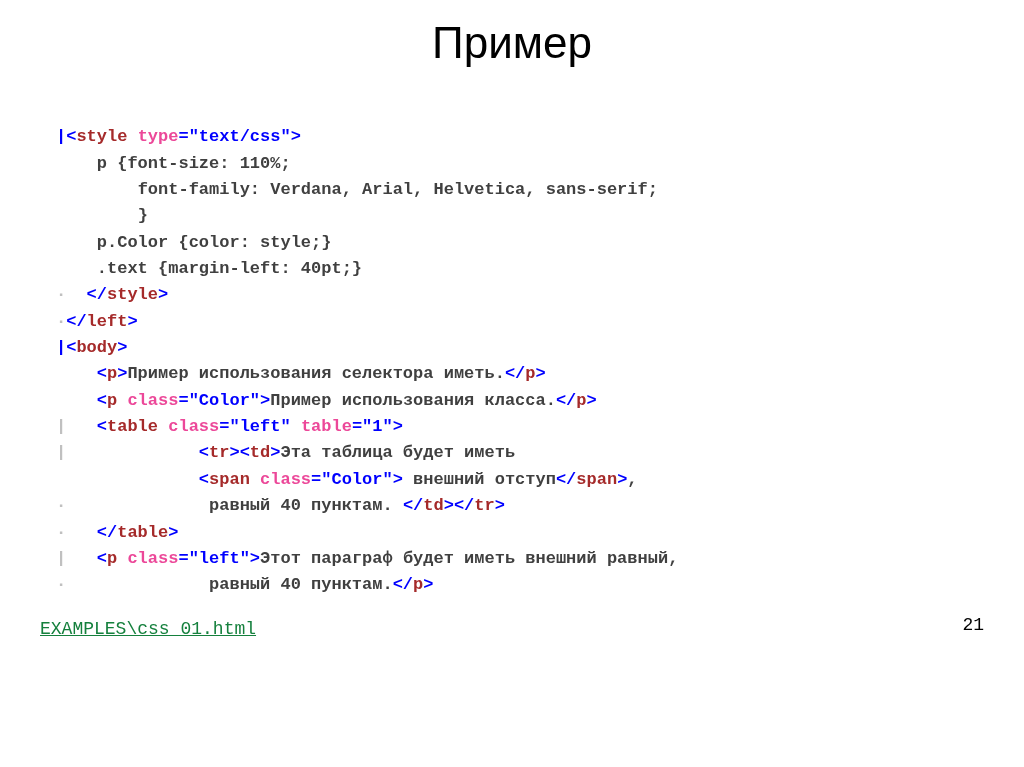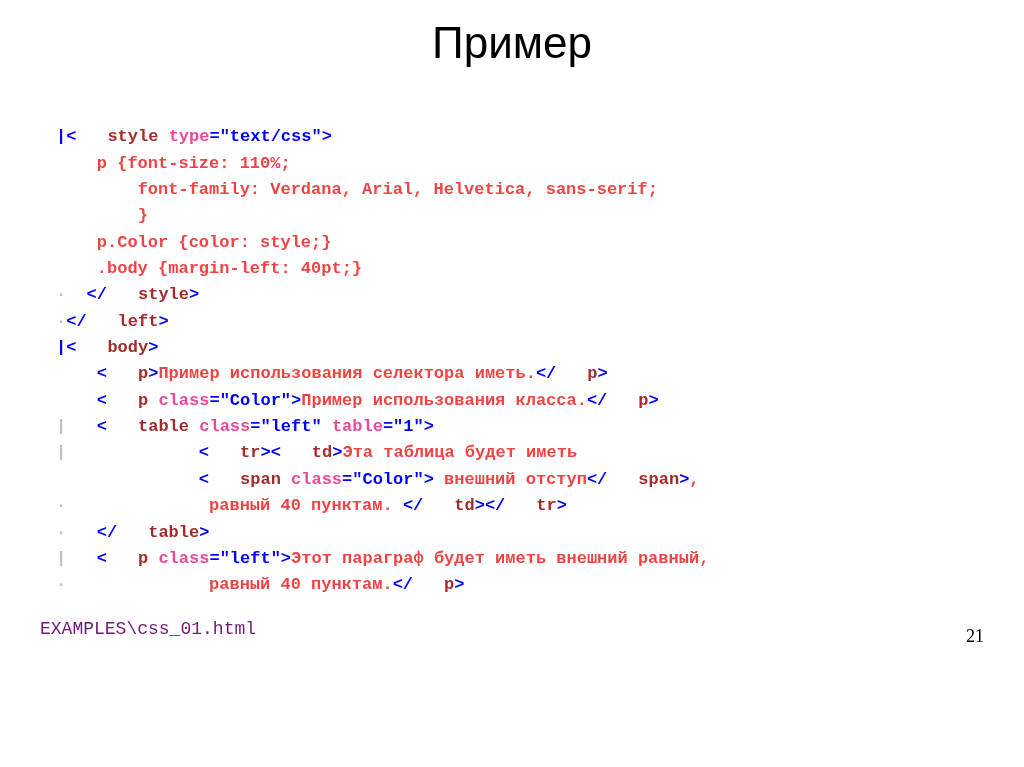--- a/index.html
+++ b/index.html
@@ -27,57 +27,58 @@
     padding-bottom: 30px;
     font-weight: normal;
   }
   .code {
     padding-left: 56px;
     line-height: 1.55;
     white-space: pre;
     font-weight: bold;
   }
   .tag   { color: #0000ff; } 
-  .name  { color: #a52a2a; margin-left: 31px; } 
+  .name  { color: #a52a2a; } 
   .attrn { color: #ec4899; } 
   .attrv { color: #0000ff; } 
-  .txt   { color: #ef4444; } 
+  .txt   { color: #404040; } 
   .guide { color: #c0c0c0; } 
 
   .footer-link {
     position: absolute;
     bottom: 42px;
     left: 40px;
     font-family: "Courier New", monospace;
     font-size: 18px;
-    color: #701a75;
+    color: #15803d;
+    text-decoration: underline;
   }
   .page-num {
     position: absolute;
-    bottom: 34px;
+    bottom: 46px;
     right: 40px;
-    font-family: Liberation Serif, serif;
+    font-family: Liberation Mono, monospace;
     font-size: 18px;
     color: #000;
   }
 </style>
 </head>
 <body>
 
 <div class="slide">
 
   <div class="title">Пример</div>
 
   <div class="code">
 <span class="tag">|&lt;</span><span class="name">style</span><span class="txt"> </span><span class="attrn">type</span><span class="tag">=</span><span class="attrv">"text/css"</span><span class="tag">&gt;</span>
 <span class="guide">    </span><span class="txt">p {font-size: 110%;</span>
 <span class="guide">        </span><span class="txt">font-family: Verdana, Arial, Helvetica, sans-serif;</span>
 <span class="guide">        </span><span class="txt">}</span>
 <span class="guide">    </span><span class="txt">p.Color {color: style;}</span>
-<span class="guide">    </span><span class="txt">.body {margin-left: 40pt;}</span>
+<span class="guide">    </span><span class="txt">.text {margin-left: 40pt;}</span>
 <span class="guide">·  </span><span class="tag">&lt;/</span><span class="name">style</span><span class="tag">&gt;</span>
 <span class="guide">·</span><span class="tag">&lt;/</span><span class="name">left</span><span class="tag">&gt;</span>
 <span class="tag">|&lt;</span><span class="name">body</span><span class="tag">&gt;</span>
 <span class="guide">    </span><span class="tag">&lt;</span><span class="name">p</span><span class="tag">&gt;</span><span class="txt">Пример использования селектора иметь.</span><span class="tag">&lt;/</span><span class="name">p</span><span class="tag">&gt;</span>
 <span class="guide">    </span><span class="tag">&lt;</span><span class="name">p</span><span class="txt"> </span><span class="attrn">class</span><span class="tag">=</span><span class="attrv">"Color"</span><span class="tag">&gt;</span><span class="txt">Пример использования класса.</span><span class="tag">&lt;/</span><span class="name">p</span><span class="tag">&gt;</span>
 <span class="guide">|   </span><span class="tag">&lt;</span><span class="name">table</span><span class="txt"> </span><span class="attrn">class</span><span class="tag">=</span><span class="attrv">"left"</span><span class="txt"> </span><span class="attrn">table</span><span class="tag">=</span><span class="attrv">"1"</span><span class="tag">&gt;</span>
 <span class="guide">|             </span><span class="tag">&lt;</span><span class="name">tr</span><span class="tag">&gt;</span><span class="tag">&lt;</span><span class="name">td</span><span class="tag">&gt;</span><span class="txt">Эта таблица будет иметь</span>
 <span class="guide">              </span><span class="tag">&lt;</span><span class="name">span</span><span class="txt"> </span><span class="attrn">class</span><span class="tag">=</span><span class="attrv">"Color"</span><span class="tag">&gt;</span><span class="txt"> внешний отступ</span><span class="tag">&lt;/</span><span class="name">span</span><span class="tag">&gt;</span><span class="txt">,</span>
 <span class="guide">·             </span><span class="txt"> равный 40 пунктам. </span><span class="tag">&lt;/</span><span class="name">td</span><span class="tag">&gt;</span><span class="tag">&lt;/</span><span class="name">tr</span><span class="tag">&gt;</span>
 <span class="guide">·   </span><span class="tag">&lt;/</span><span class="name">table</span><span class="tag">&gt;</span>

